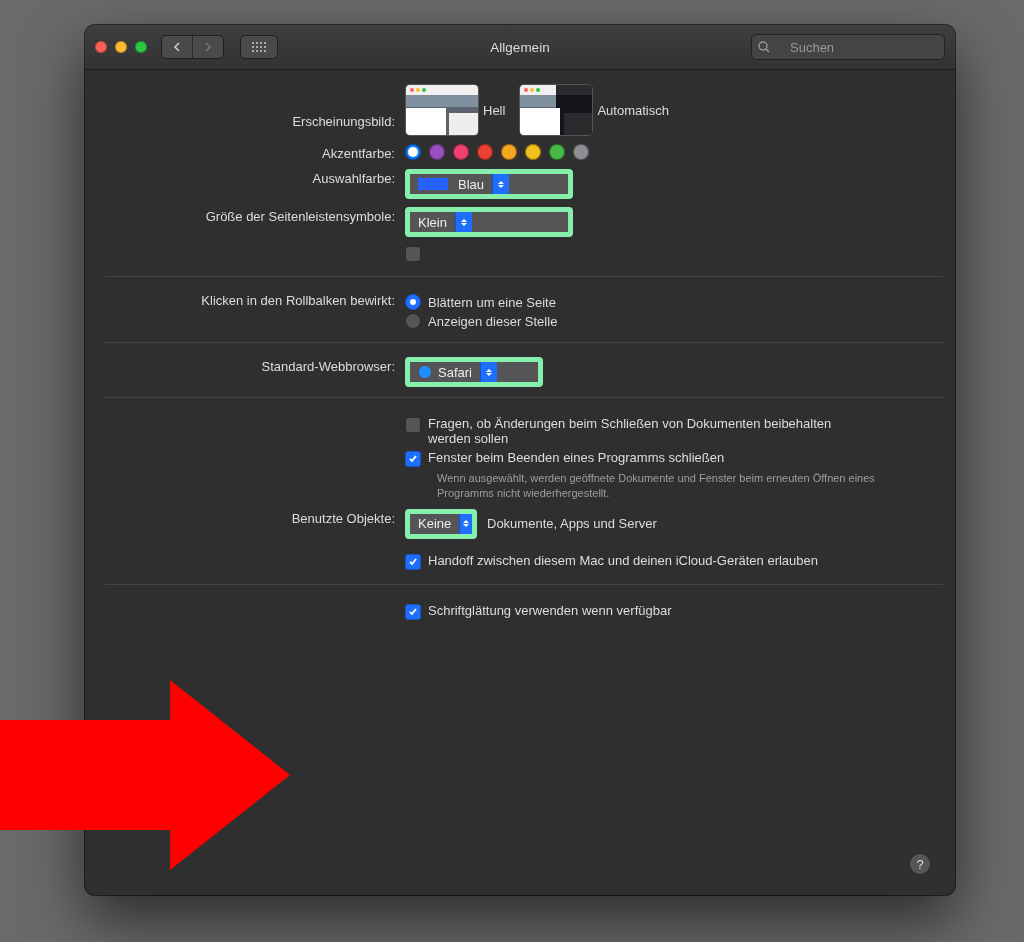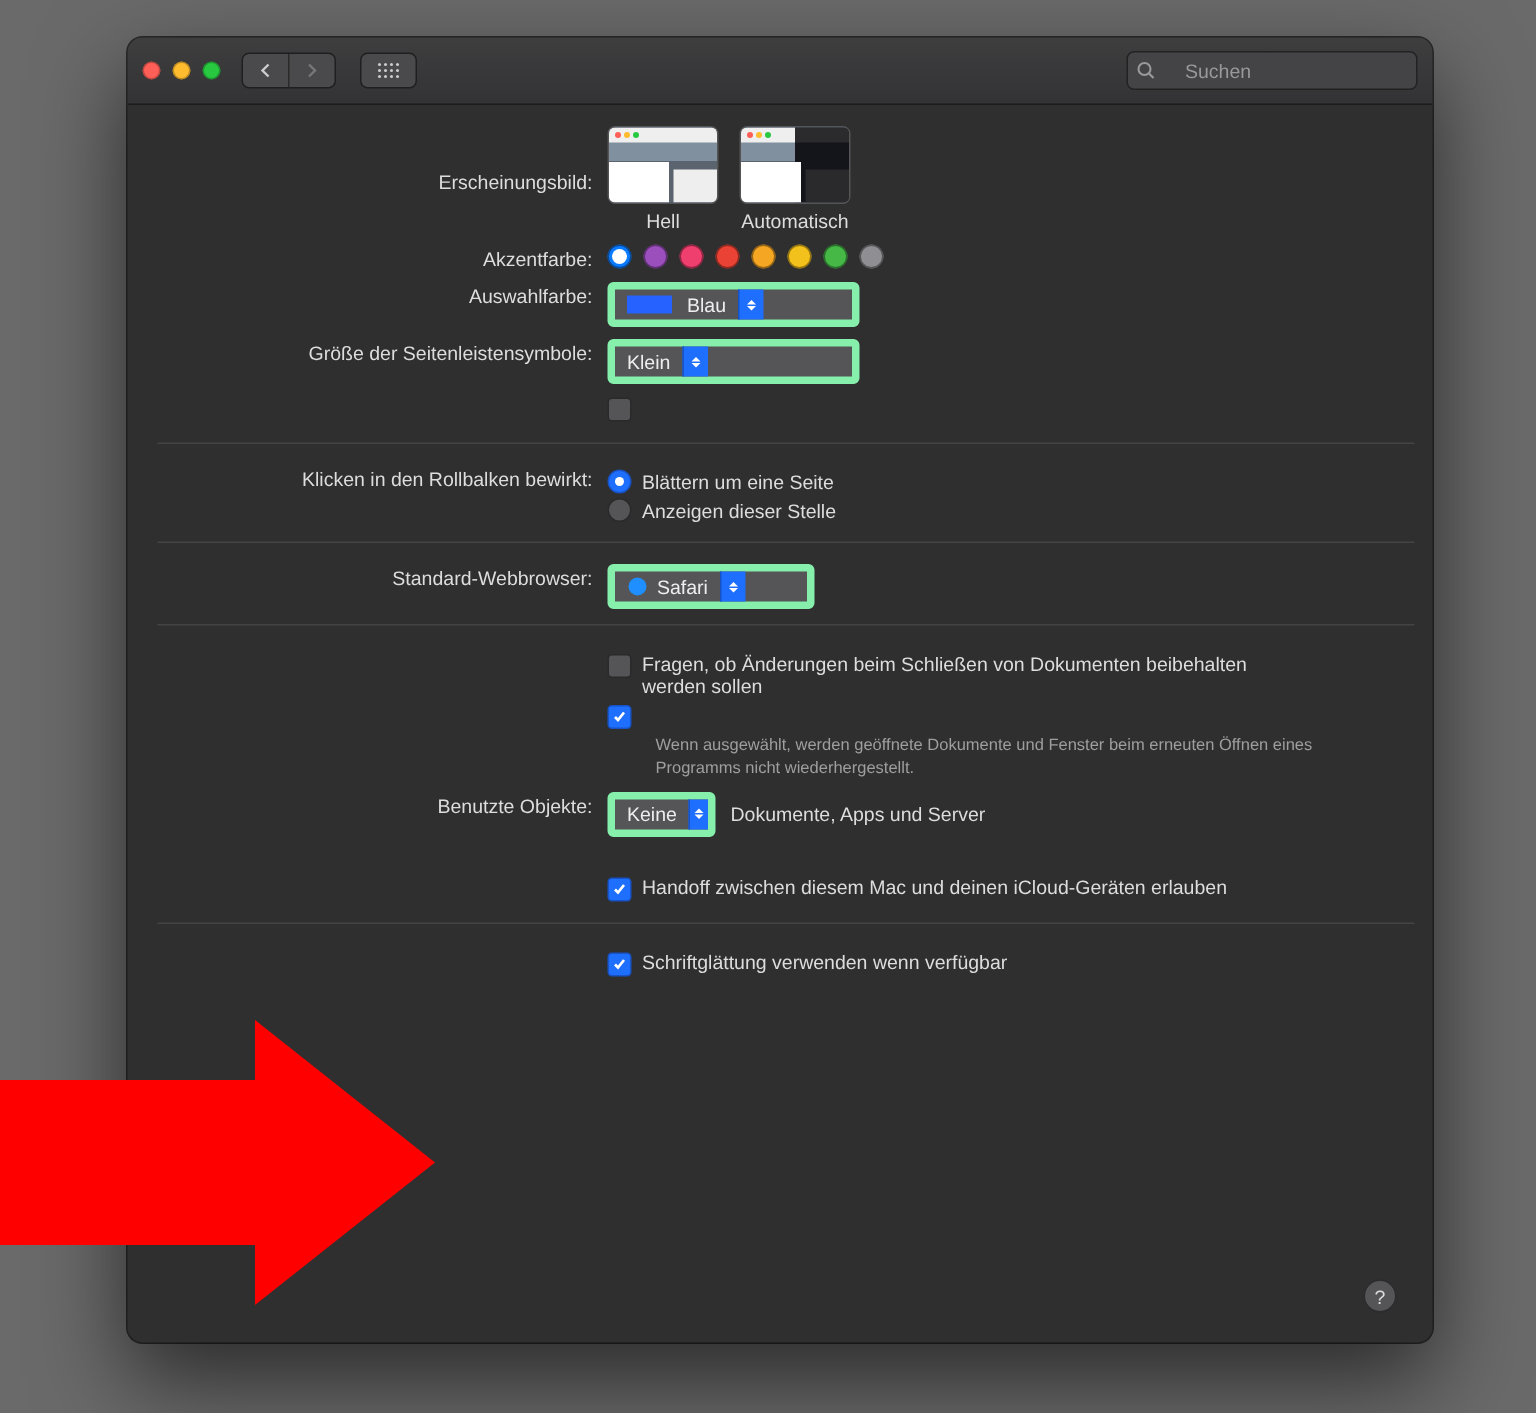--- a/index.html
+++ b/index.html
@@ -120,21 +120,21 @@
     color: #ddd;
   }
   .divider {
     border: none;
     border-top: 1px solid #444;
     margin: 10px 0 14px 0;
   }
 
   
   .thumbs { display: flex; gap: 14px; }
-  .thumb-wrap { display:flex; flex-direction:column; align-items:center; gap:4px; }
+  .thumb-wrap { display:flex; flex-direction:row; align-items:center; gap:4px; }
   .thumb {
     width: 72px; height: 50px; border-radius: 5px;
     background: #4c5c78;
     border: 1px solid #555;
     position: relative; overflow: hidden;
   }
   .thumb.selected { outline: 3px solid #2f72ff; outline-offset: 1px; }
   .thumb .wallpaper { position:absolute; inset:0; background: linear-gradient(#81909f 0 45%, #5a636e 45% 100%); }
   .thumb .wbar { position:absolute; left:0; right:0; top:0; height:10px; }
   .thumb .wdots { position:absolute; left:4px; top:3px; display:flex; gap:2px;}
@@ -260,20 +260,21 @@
           <i></i>
           <i></i>
           <i></i>
           <i></i>
           <i></i>
           <i></i>
           <i></i>
           <i></i>
       </div>
     </div>
+    <div class="title-text">Allgemein</div>
     <div class="search">
       <svg width="12" height="12">
           <circle cx="5" cy="5" r="4" fill="none" stroke="#999" stroke-width="1.4"></circle>
           <line x1="8" y1="8" x2="11" y2="11" stroke="#999" stroke-width="1.4"></line>
         </svg>
       <input placeholder="Suchen" style="">
     </div>
   </div>
 
   <div class="content">
@@ -412,20 +413,21 @@
         <div class="chk" id="chk-ask">
           <span class="box"></span>
           <span style="max-width:430px">Fragen, ob Änderungen beim Schließen von Dokumenten beibehalten werden sollen</span>
         </div>
         <div class="chk checked" id="chk-close">
           <span class="box">
               <svg width="10" height="10">
                 <polyline points="2,5 4,7 8,2" fill="none" stroke="#fff" stroke-width="1.8"></polyline>
               </svg>
             </span>
+          <span>Fenster beim Beenden eines Programms schließen</span>
         </div>
         <div class="subtext" style="margin-left:32px">Wenn ausgewählt, werden geöffnete Dokumente und Fenster beim erneuten Öffnen eines Programms nicht wiederhergestellt.</div>
       </div>
     </div>
 
     <div class="row" style="margin-top:2px">
       <div class="label">Benutzte Objekte:</div>
       <div class="value" style="display:flex;align-items:center;gap:10px">
         <div class="popup" style="width:62px">
           <div class="pbody">
@@ -436,21 +438,21 @@
               <i class="dn"></i>
             </div>
         </div>
         <span>Dokumente, Apps und Server</span>
       </div>
     </div>
 
     <div class="row">
       <div class="label"></div>
       <div class="value">
-        <div class="chk checked" id="chk-handoff" style="margin-top:18px">
+        <div class="chk checked" id="chk-handoff" style="margin-top:6px">
           <span class="box">
               <svg width="10" height="10">
                 <polyline points="2,5 4,7 8,2" fill="none" stroke="#fff" stroke-width="1.8"></polyline>
               </svg>
             </span>
           <span>Handoff zwischen diesem Mac und deinen iCloud-Geräten erlauben</span>
         </div>
       </div>
     </div>
 

